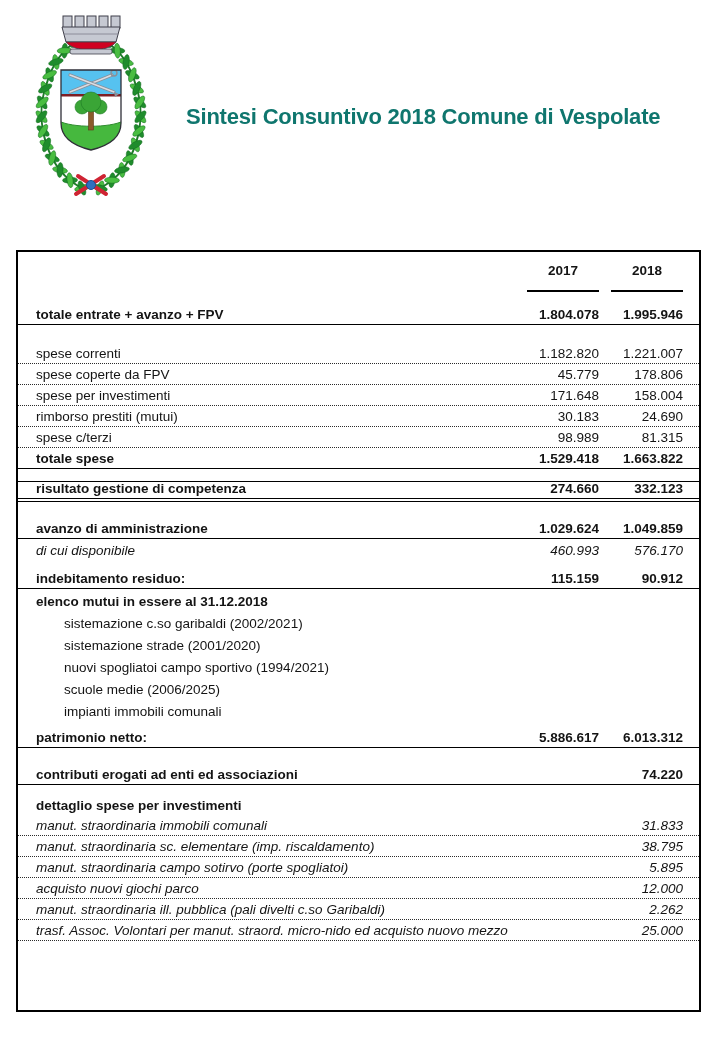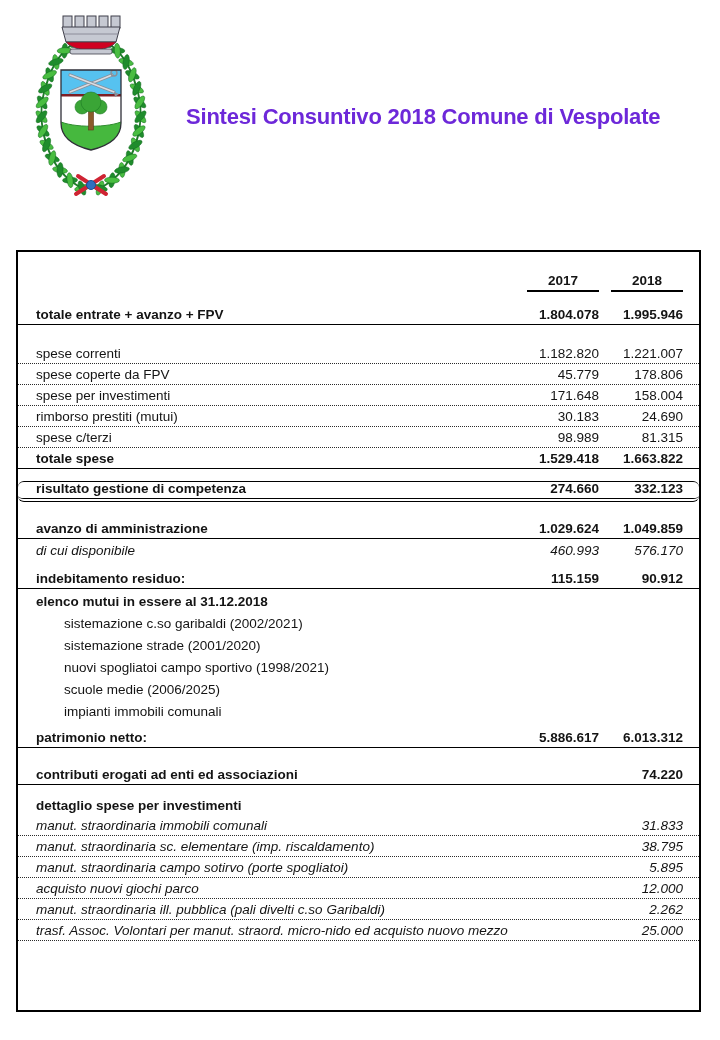--- a/index.html
+++ b/index.html
@@ -3,45 +3,45 @@
 <meta charset="utf-8">
 <style>
   html,body{margin:0;padding:0;}
   body{
     width:720px;height:1040px;background:#ffffff;position:relative;
     font-family:"Liberation Sans", sans-serif;color:#141414;overflow:hidden;
   }
   .emblem{position:absolute;left:26px;top:8px;width:130px;height:200px;}
   .title{
     position:absolute;left:186px;top:104px;width:510px;
-    font-size:22px;font-weight:700;letter-spacing:-0.2px;color:#6d28d9;
+    font-size:22px;font-weight:700;letter-spacing:-0.2px;color:#0f766e;
     font-family:"Liberation Sans", sans-serif;
   }
   .box{
     position:absolute;left:16px;top:250px;width:685px;height:762px;
     border:2.5px solid #000;box-sizing:border-box;background:#fff;
   }
   .row{
     display:flex;align-items:flex-end;box-sizing:border-box;
     height:21px;padding:0 16px 2px 18px;font-size:13.5px;line-height:15px;
     white-space:nowrap;
   }
   .row.tall{height:22px;}
   .row.years{height:42px;}
   .row .lbl{flex:1;overflow:hidden;}
   .cv{width:84px;text-align:right;}
   .yr{display:inline-block;width:72px;text-align:center;border-bottom:2px solid #000;
-      padding-bottom:2px;font-weight:700;}
+      padding-bottom:12px;font-weight:700;}
   .bold{font-weight:700;}
   .italic{font-style:italic;}
   .indent .lbl{padding-left:28px;}
   .b-solid{border-bottom:1.5px solid #000;}
   .b-dotted{border-bottom:1.5px dotted #2b2b2b;}
   .b-double{border-bottom:4px double #000;}
-  .t-solid{border-top:1.5px solid #000;border-radius:6px;}
+  .t-solid{border-top:1.5px solid #000;}
   .sp-a{height:10px;} .sp-b{height:18px;} .sp-c{height:12px;}
   .sp-d{height:16px;} .sp-e{height:8px;}  .sp-f{height:6px;}
 </style>
 </head>
 <body>
 
 <svg class="emblem" viewBox="0 0 130 200">
   <defs>
     <path id="shieldPath" d="M35 62 H95 V115 C95 130 82 138 65 142 C48 138 35 130 35 115 Z"></path>
     <clipPath id="sc">
@@ -230,21 +230,21 @@
         <div class="lbl">sistemazione c.so garibaldi (2002/2021)</div>
         <div class="cv"></div>
         <div class="cv"></div>
       </div>
       <div class="row indent tall">
         <div class="lbl">sistemazione strade (2001/2020)</div>
         <div class="cv"></div>
         <div class="cv"></div>
       </div>
       <div class="row indent tall">
-        <div class="lbl">nuovi spogliatoi campo sportivo (1998/2021)</div>
+        <div class="lbl">nuovi spogliatoi campo sportivo (1994/2021)</div>
         <div class="cv"></div>
         <div class="cv"></div>
       </div>
       <div class="row indent tall">
         <div class="lbl">scuole medie (2006/2025)</div>
         <div class="cv"></div>
         <div class="cv"></div>
       </div>
       <div class="row indent tall">
         <div class="lbl">impianti immobili comunali</div>

